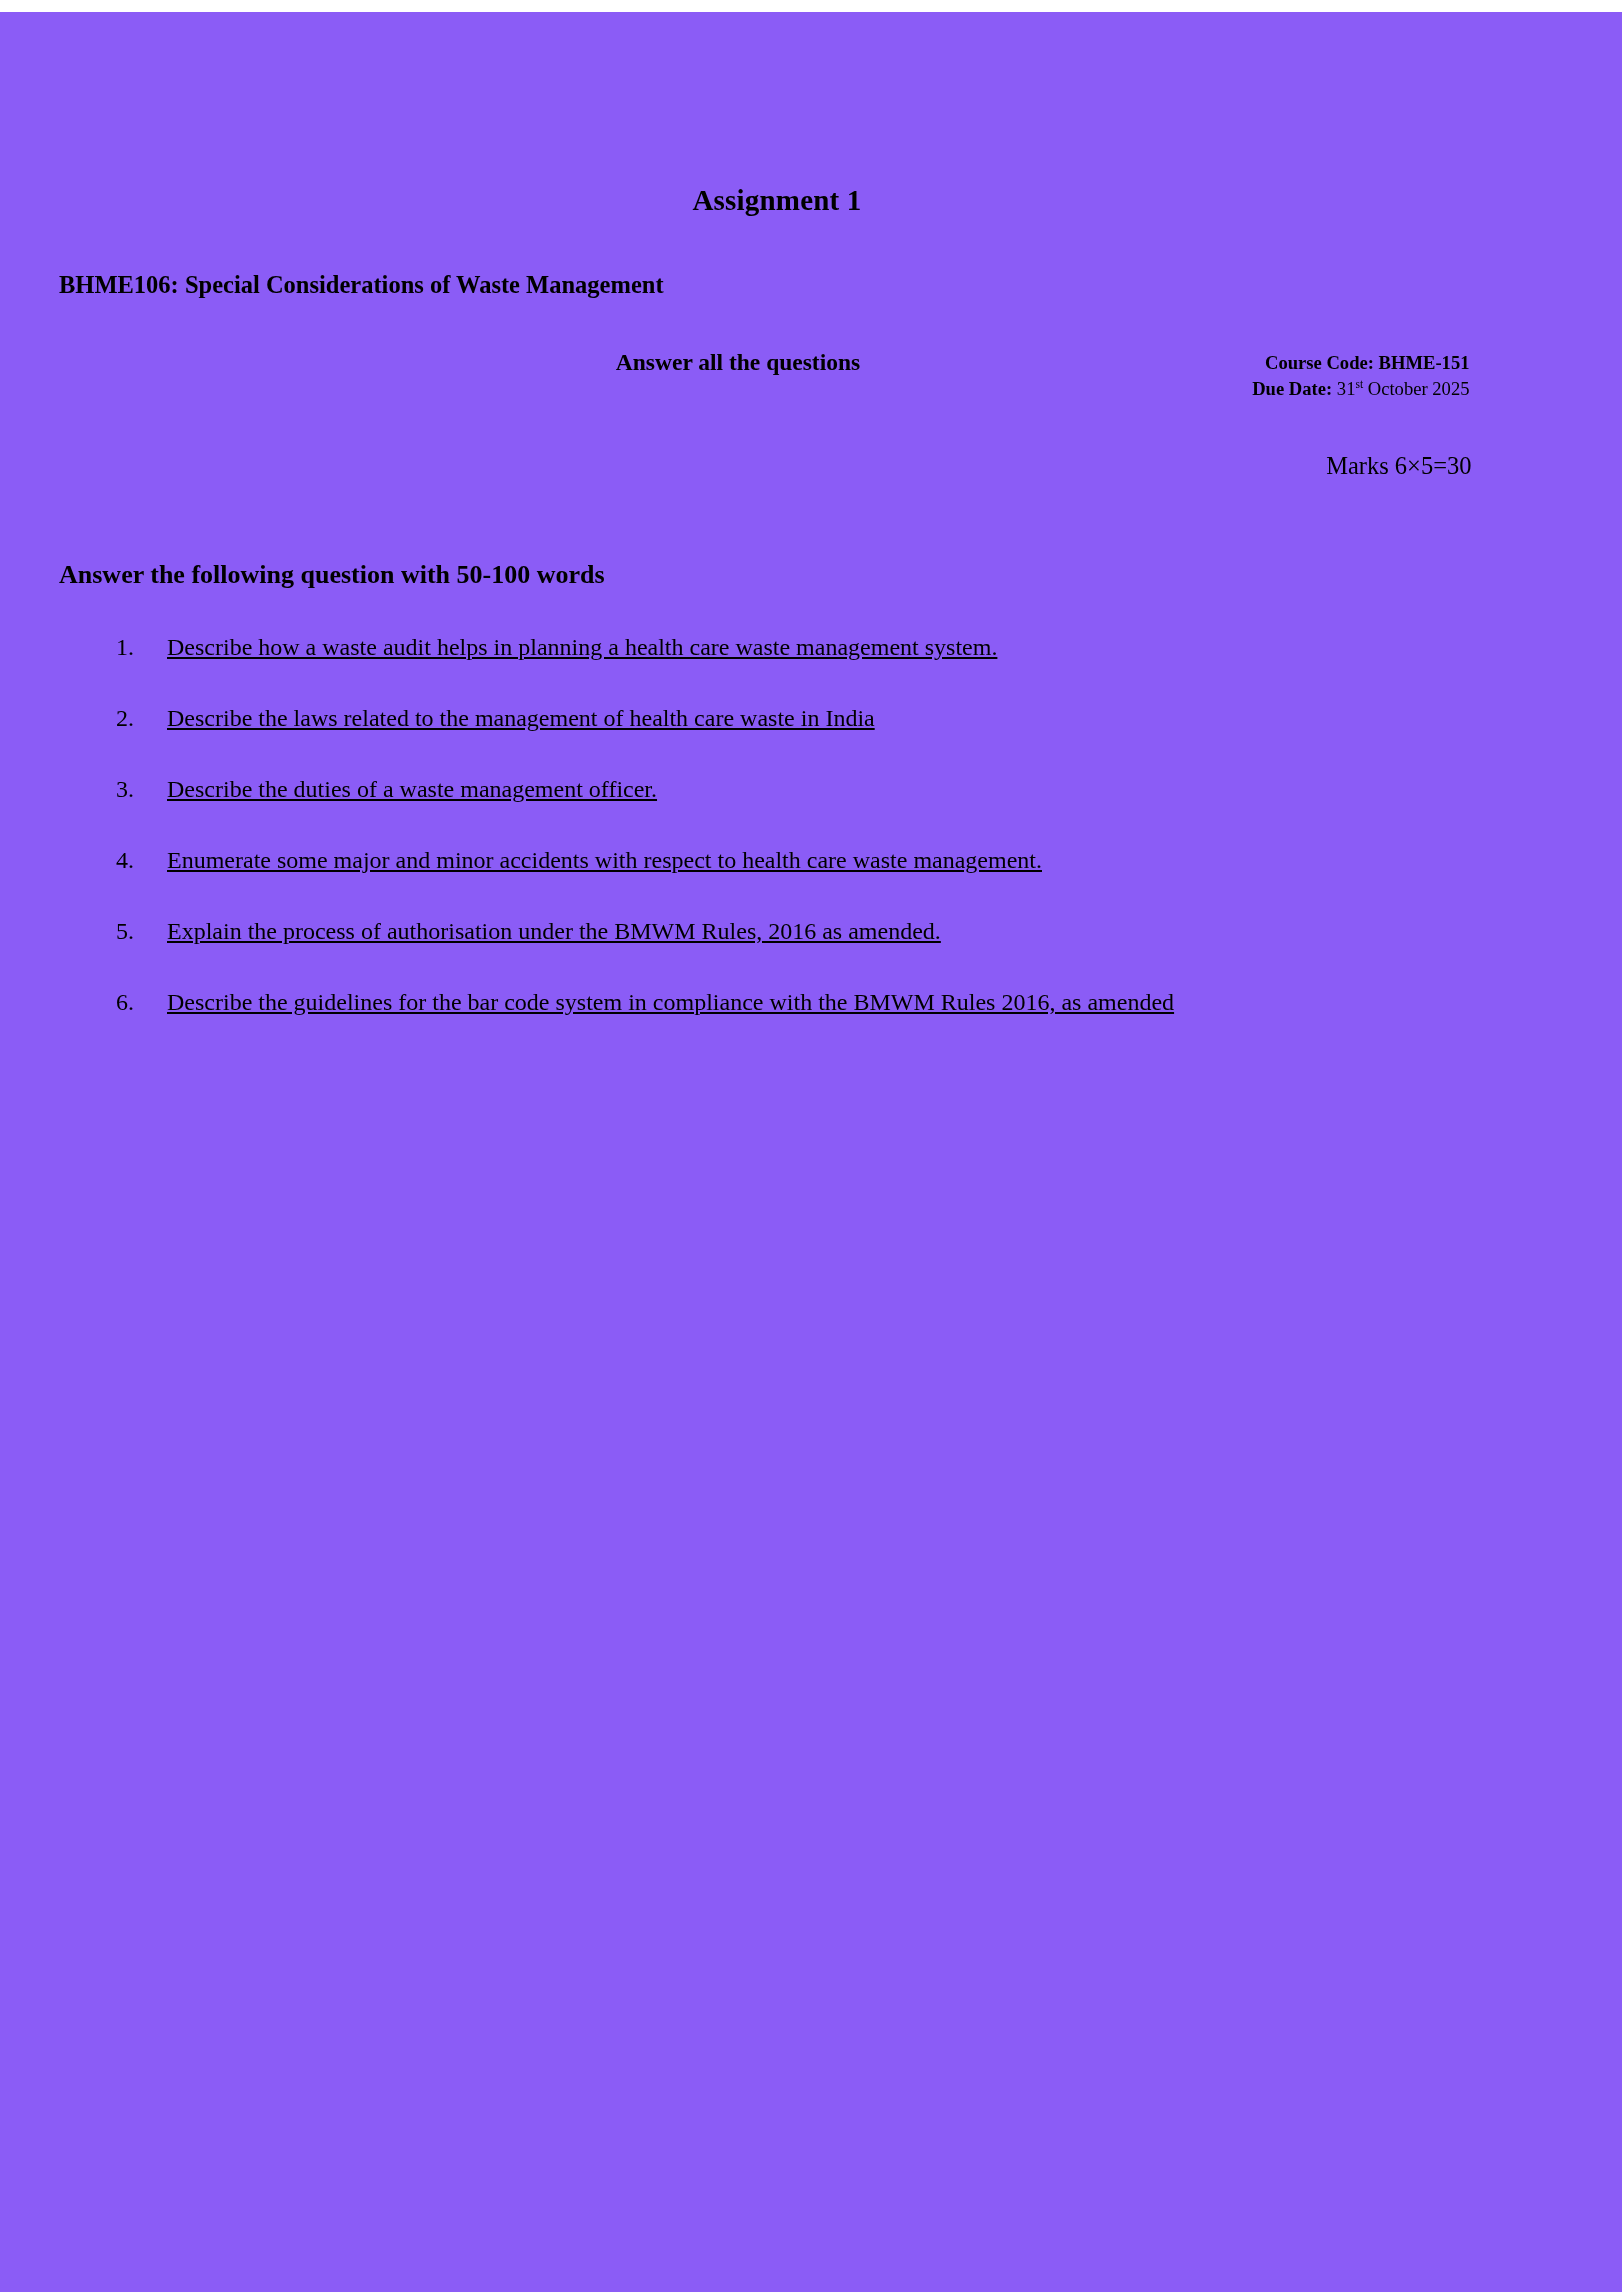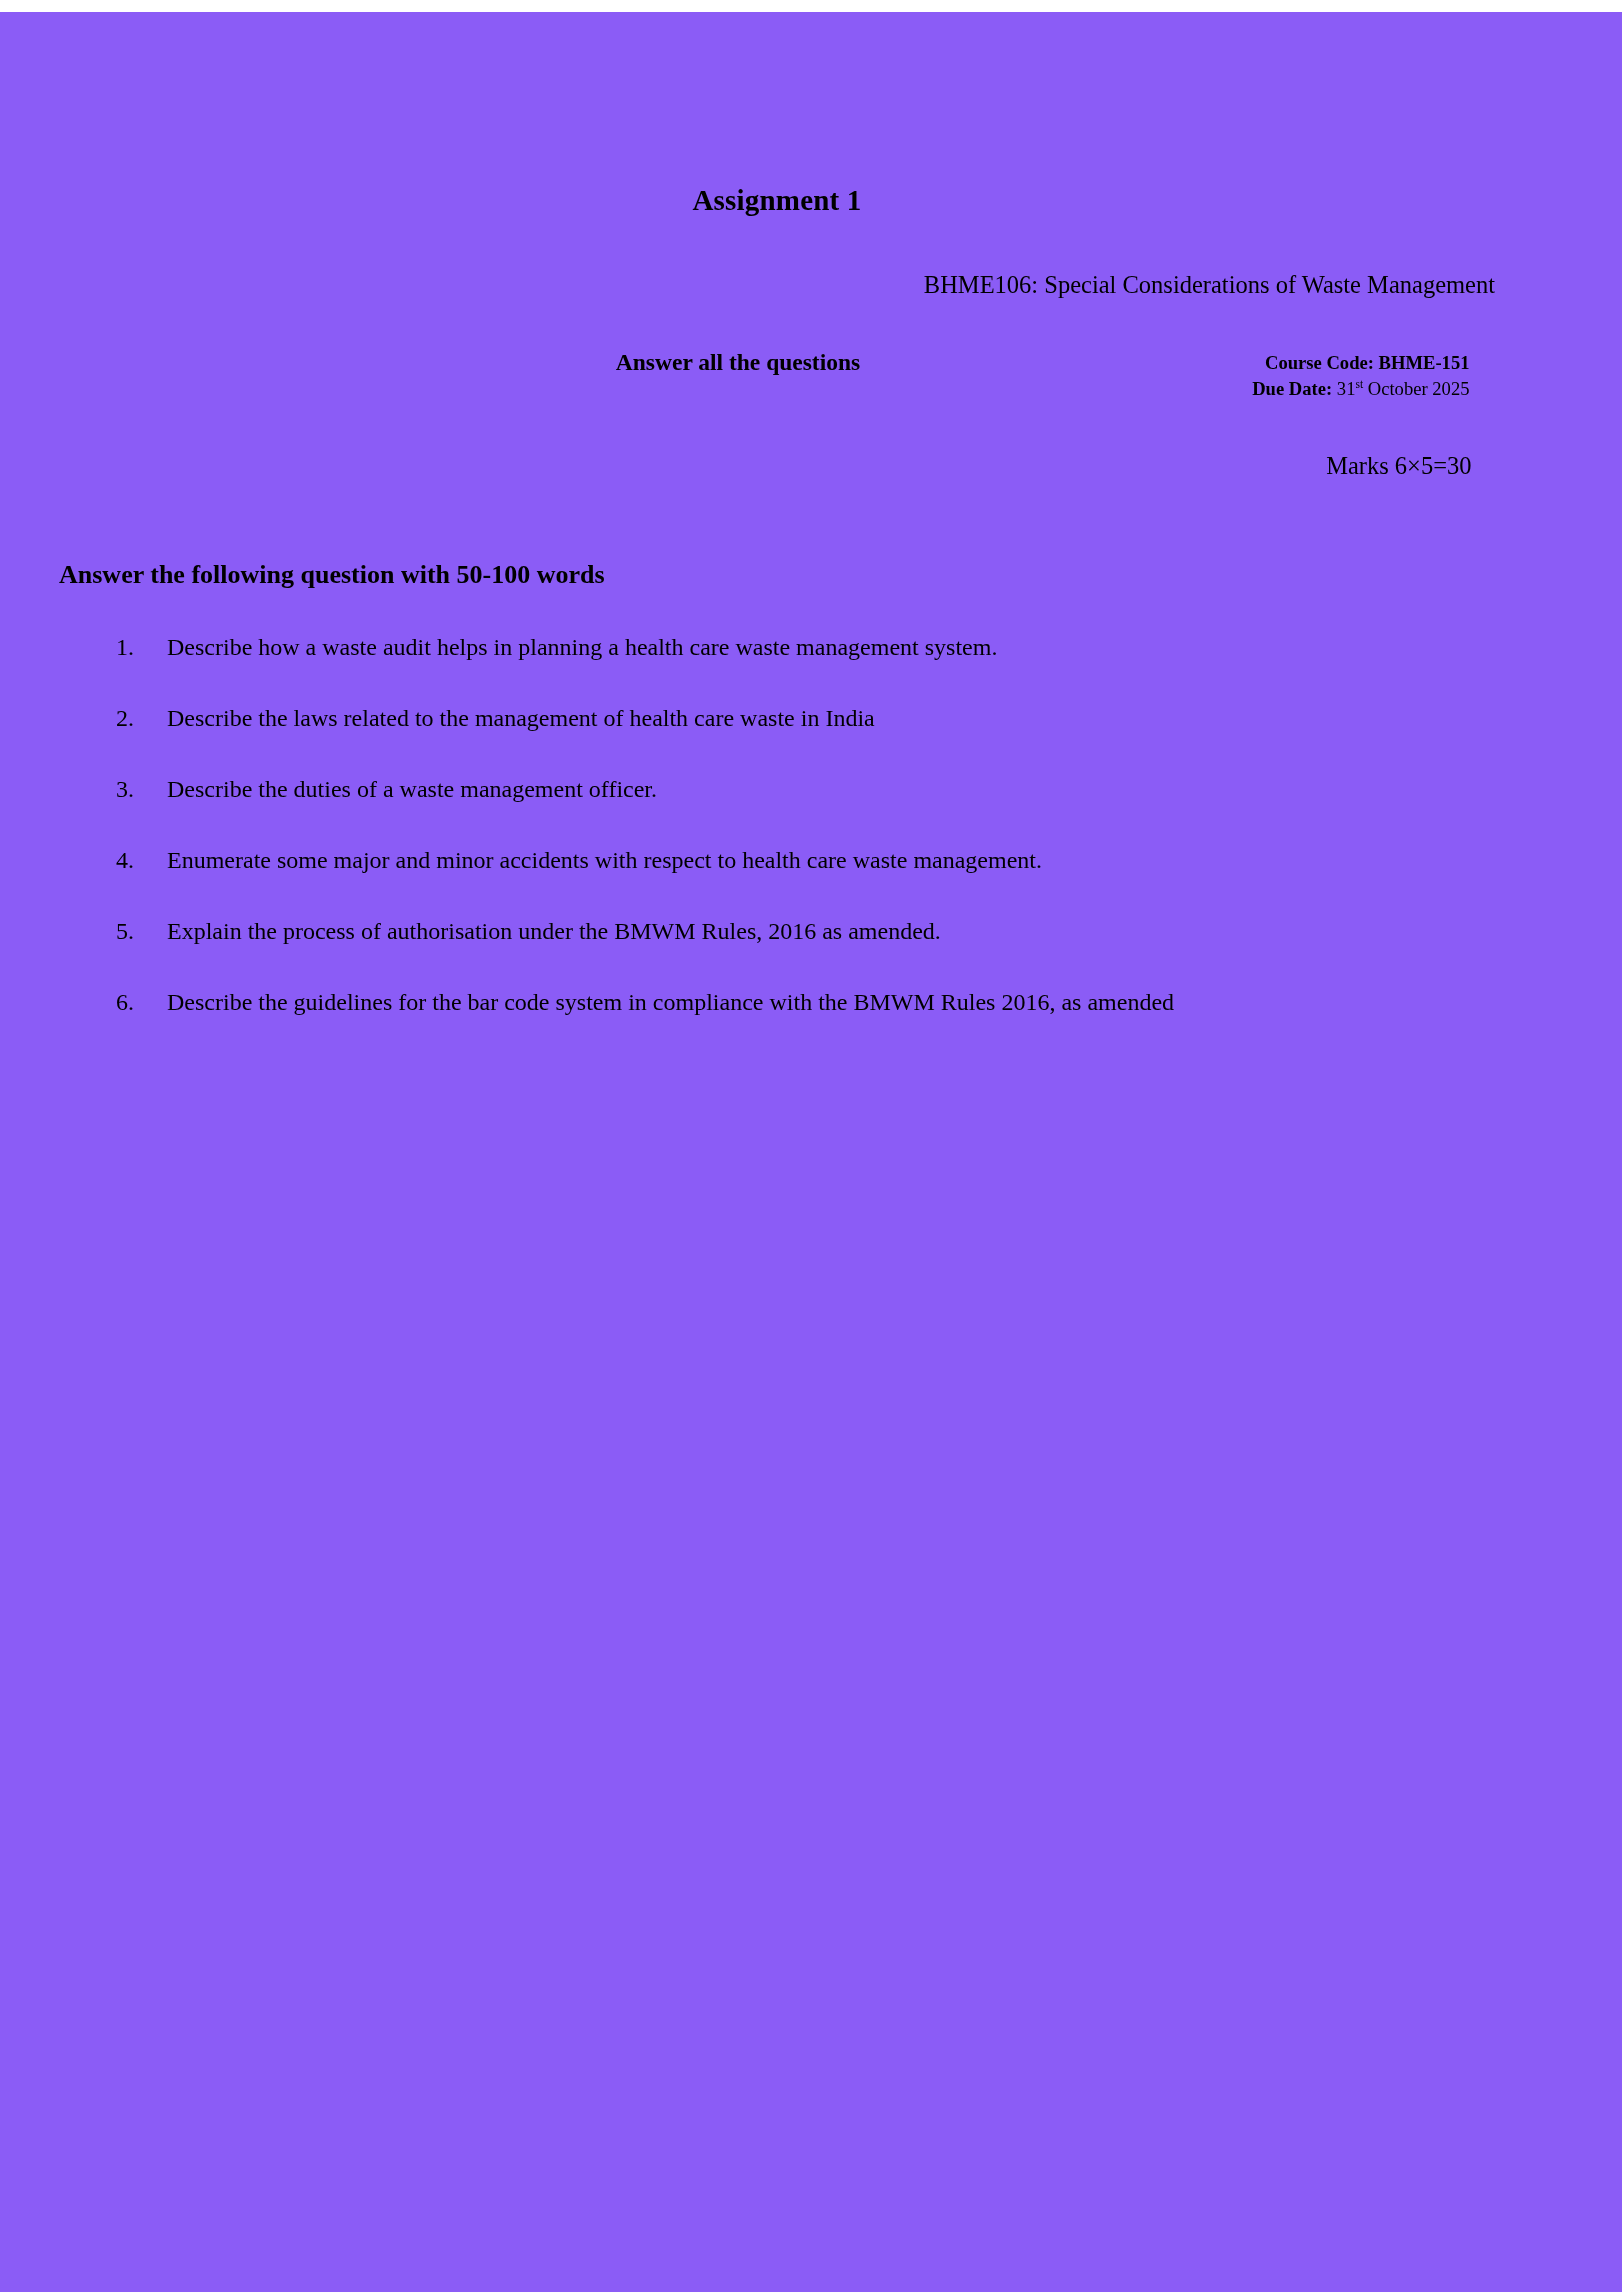--- a/index.html
+++ b/index.html
@@ -21,23 +21,23 @@
     padding: 147px 127px 0 59px;
   }
   .doc-title {
     text-align: center;
     font-size: 29px;
     font-weight: bold;
     margin: 24.5px 0 0 0;
     letter-spacing: 0.2px;
   }
   .doc-subtitle {
-    text-align: right;
+    text-align: left;
     font-size: 24.5px;
-    font-weight: normal;
+    font-weight: bold;
     margin: 54px 0 0 0;
   }
   .meta-block {
     margin-top: 51px;
     text-align: right;
     font-size: 18.6px;
     font-weight: bold;
     line-height: 1.42;
     padding-right: 25.5px;
   }
@@ -73,20 +73,21 @@
     font-size: 26px;
     font-weight: bold;
     margin-top: 80px;
     margin-left: 0px;
   }
   ol.questions {
     margin: 39px 0 0 0;
     padding: 0 21.6px 0 57px;
     list-style: none;
     counter-reset: qcount;
+    text-decoration: underline;
   }
   ol.questions li {
     counter-increment: qcount;
     position: relative;
     font-size: 24px;
     line-height: 1.58;
     margin-bottom: 33px;
     padding-left: 51px;
     text-align: justify;
     text-justify: inter-word;

